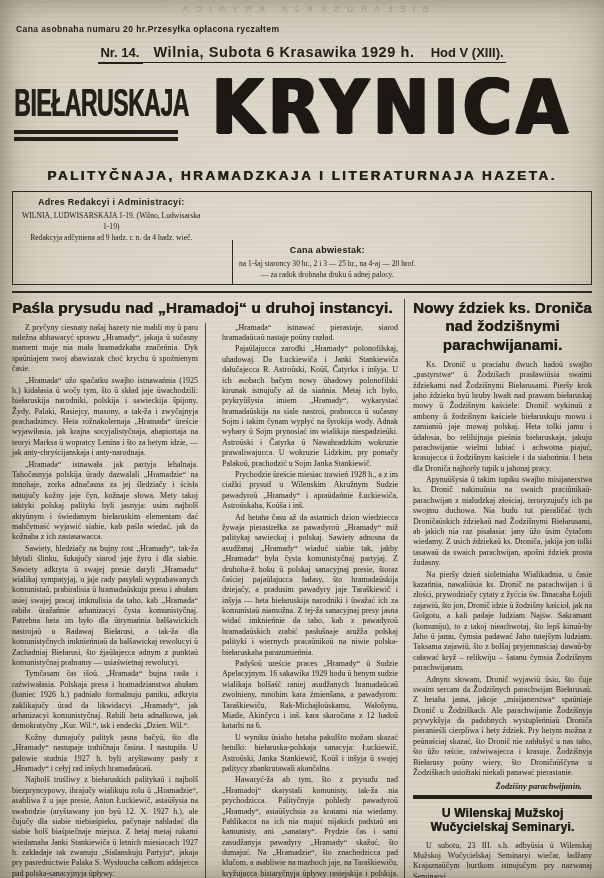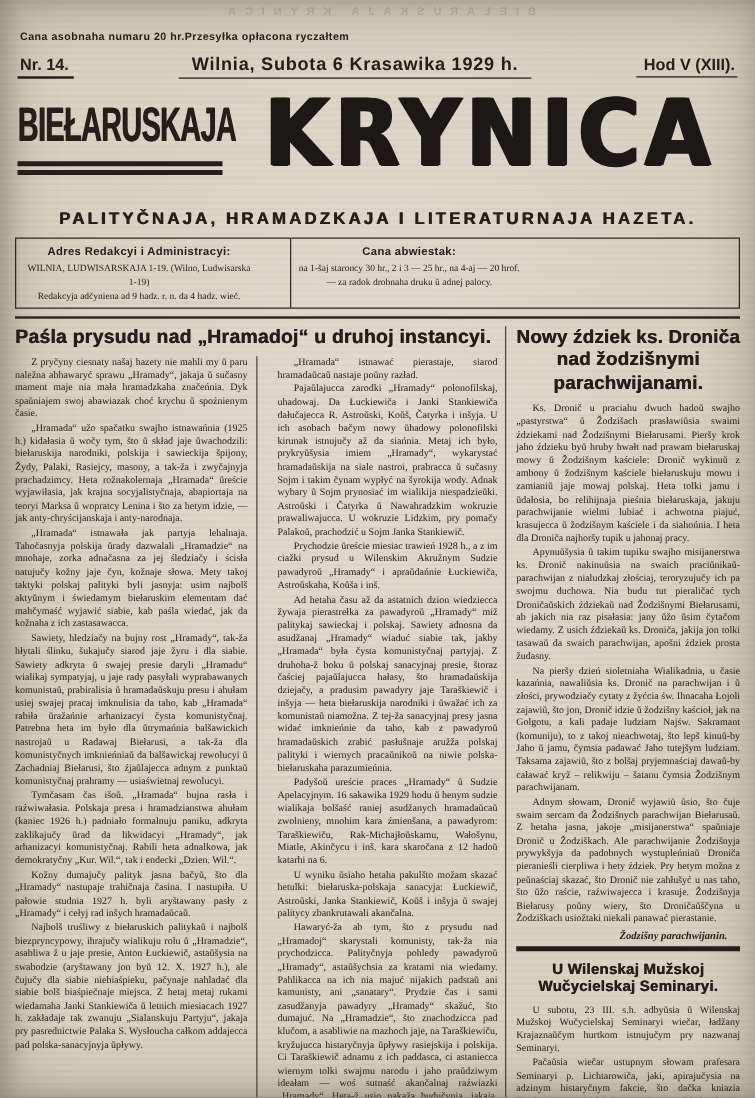--- a/index.html
+++ b/index.html
@@ -26,21 +26,21 @@
     transform:scaleX(-1);
     color:#1d1a14;
   }
   .topline{
     display:flex;justify-content:flex-start;align-items:baseline;
     font-family:"Liberation Sans", sans-serif;
     font-size:8.5px;font-weight:bold;letter-spacing:.4px;
     padding:0 4px;
   }
   .dateline-row{
-    display:flex;justify-content:space-between;align-items:baseline;
+    display:flex;justify-content:center;align-items:baseline;
     margin-top:10px;padding:0 2px;
   }
   .issue-no{
     font-family:"Liberation Sans", sans-serif;
     font-size:13px;font-weight:bold;
     border-bottom:2.5px solid #23201a;padding:0 4px 2px 2px;
   }
   .dateline{
     font-family:"Liberation Sans", sans-serif;
     font-size:14.5px;font-weight:bold;letter-spacing:.6px;
@@ -85,21 +85,21 @@
     display:flex;margin-top:8px;
     border:1.5px solid #2c2922;
     font-size:7.6px;line-height:1.45;gap:22px;
   }
   .infobox .cell{
     padding:4px 6px;box-sizing:border-box;text-align:center;
   }
   .infobox .cell + .cell{border-left:1px solid #2c2922;}
   .cell-address{width:34%;}
   .cell-price{width:33%;}
-  .cell-ads{width:33%;}
+  .cell-ads{width:33%;margin-top:48px;}
   .cell-title{
     font-family:"Liberation Sans", sans-serif;
     font-weight:bold;font-size:9px;letter-spacing:.3px;margin-bottom:1px;
   }
   .cell-bold{
     font-family:"Liberation Sans", sans-serif;
     font-weight:bold;font-size:9px;letter-spacing:.6px;margin-top:2px;
   }
   .rule-under-box{height:1.5px;background:#2c2922;margin-top:6px;}
   .content{

